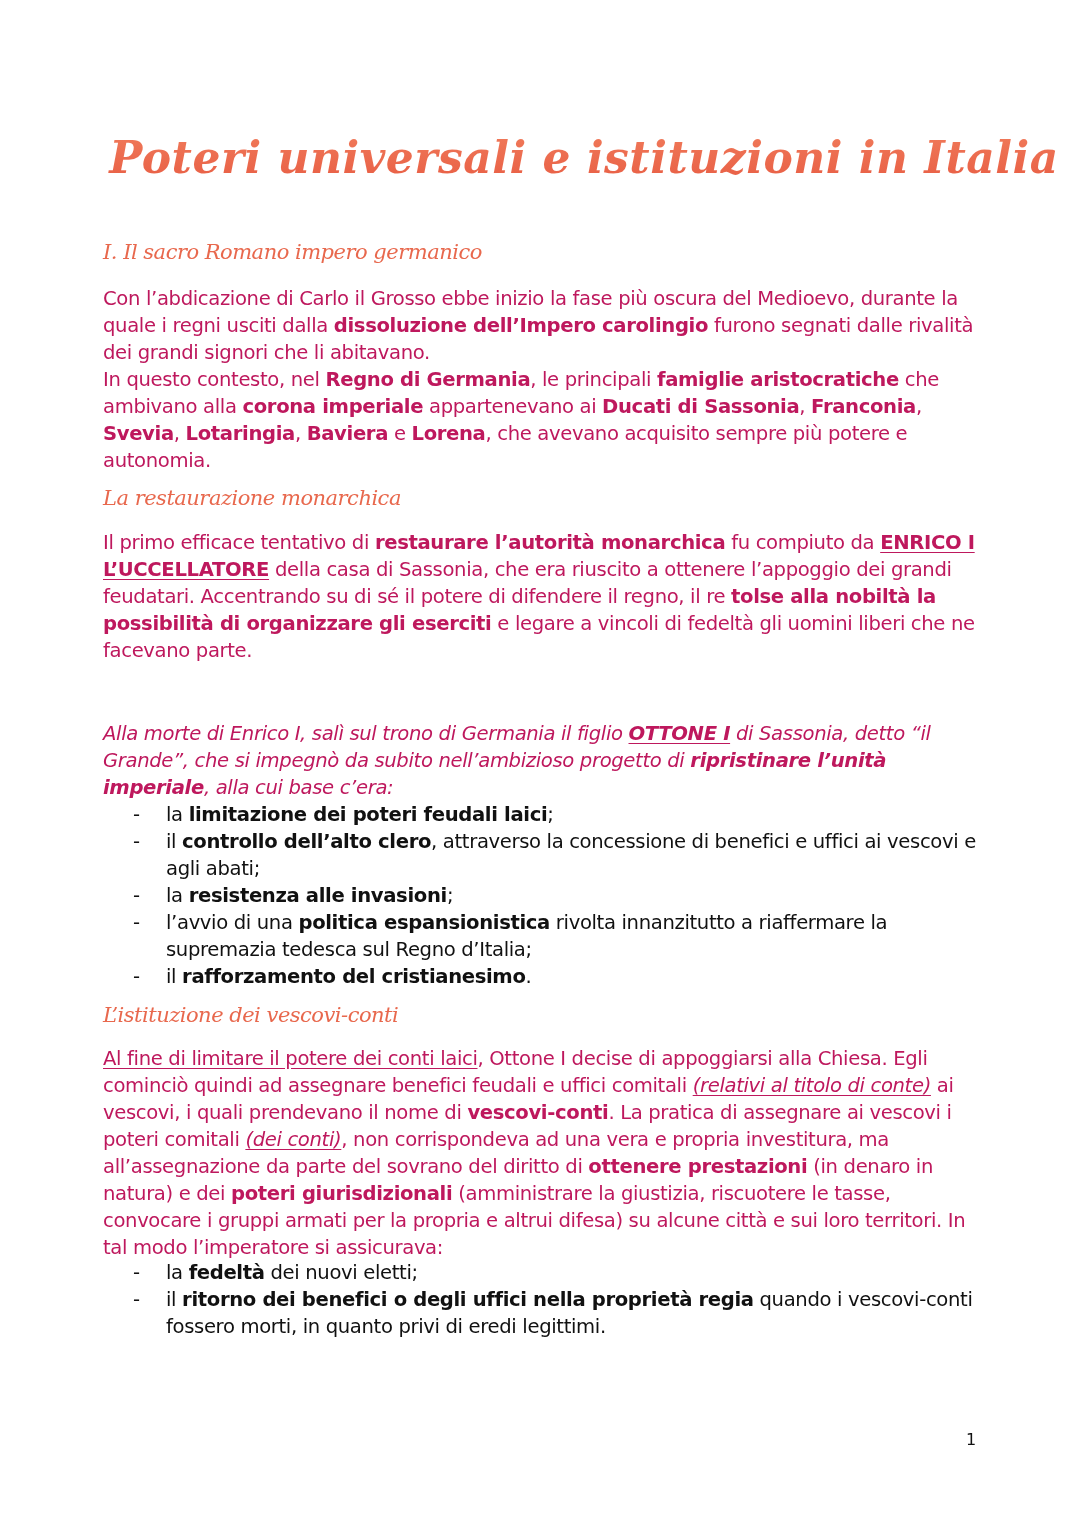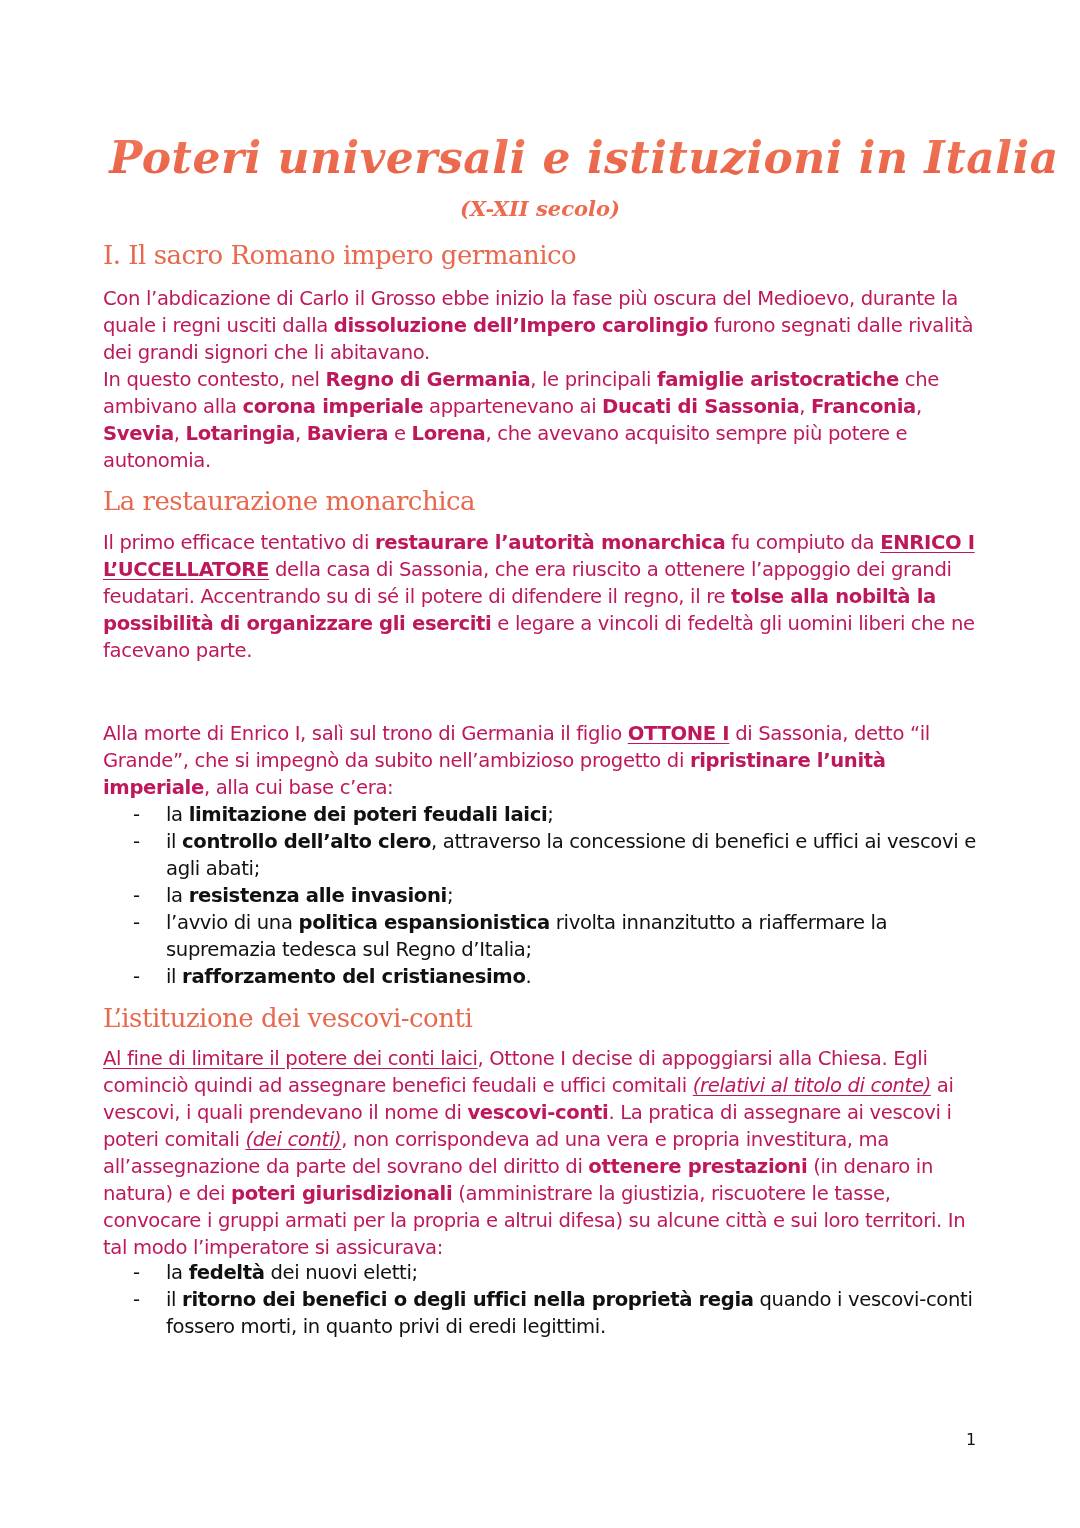--- a/index.html
+++ b/index.html
@@ -12,51 +12,50 @@
       background: linear-gradient(180deg, #f07a5a 0%, #e85e44 100%);
       -webkit-background-clip: text; background-clip: text; margin-left: 44px; -webkit-text-fill-color: transparent;
     }
     .subtitle {
       position: absolute; left: 0; top: 196px; width: 1080px; text-align: center;
       font-family: "DejaVu Serif", serif; font-style: italic; font-weight: bold;
       font-size: 21px; color: #ee6a4f;
     }
     .h {
       position: absolute; left: 103px;
-      font-family: "DejaVu Serif", serif; 
-      font-size: 26px; color: #e8684d; white-space: nowrap; letter-spacing: -0.5px;
+      font-family: "DejaVu Serif", serif; font-style: italic;
+      font-size: 21px; color: #e8684d; white-space: nowrap; letter-spacing: -0.5px;
     }
     .p {
       position: absolute; left: 103px; width: 880px;
       font-family: "DejaVu Sans", sans-serif; font-size: 19.6px; line-height: 27px;
       color: #be185d; letter-spacing: -0.35px;
     }
     .p b, .li b { font-weight: bold; }
     .u { text-decoration: underline; text-underline-offset: 3px; }
     .ui { text-decoration: underline; font-style: italic; text-underline-offset: 3px; }
     .list { position: absolute; left: 103px; width: 880px; margin: 0; padding: 0; list-style: none;
       font-family: "DejaVu Sans", sans-serif; font-size: 19.6px; line-height: 27px; color: #111; letter-spacing: -0.35px; }
     .li { position: relative; padding-left: 63px; }
     .li .dash { position: absolute; left: 30px; top: 0; }
     .pagenum { position: absolute; left: 966px; top: 1430px; font-family: "DejaVu Sans", sans-serif; font-size: 16px; color: #111; }
   </style>
 </head>
 <body>
 
 <div class="page">
   <div class="title">Poteri universali e istituzioni in Italia</div>
-  <div class="subtitle">(X-XII secolo)</div>
 
   <div class="h" style="top:240px;">I. Il sacro Romano impero germanico</div>
   <div class="p" style="top:285px;"><span>Con l’abdicazione di Carlo il Grosso ebbe inizio la fase più oscura del Medioevo, durante la quale i regni usciti dalla </span><b>dissoluzione dell’Impero carolingio</b><span> furono segnati dalle rivalità dei grandi signori che li abitavano.</span><br><span>In questo contesto, nel </span><b>Regno di Germania</b><span>, le principali </span><b>famiglie aristocratiche</b><span> che ambivano alla </span><b>corona imperiale</b><span> appartenevano ai </span><b>Ducati di Sassonia</b><span>, </span><b>Franconia</b><span>, </span><b>Svevia</b><span>, </span><b>Lotaringia</b><span>, </span><b>Baviera</b><span> e </span><b>Lorena</b><span>, che avevano acquisito sempre più potere e autonomia.</span></div>
 
   <div class="h" style="top:486px;">La restaurazione monarchica</div>
   <div class="p" style="top:529px;"><span>Il primo efficace tentativo di </span><b>restaurare l’autorità monarchica</b><span> fu compiuto da </span><b class="u">ENRICO I L’UCCELLATORE</b><span> della casa di Sassonia, che era riuscito a ottenere l’appoggio dei grandi feudatari. Accentrando su di sé il potere di difendere il regno, il re </span><b>tolse alla nobiltà la possibilità di organizzare gli eserciti</b><span> e legare a vincoli di fedeltà gli uomini liberi che ne facevano parte.</span></div>
 
-  <div class="p" style="top:720px;"><span>Alla morte di Enrico I, salì sul trono di Germania il figlio </span><b class="u">OTTONE I</b><span> di Sassonia, detto “il Grande”, che si impegnò da subito nell’ambizioso progetto di </span><b>ripristinare l’unità imperiale</b><span>, alla cui base c’era:</span></div>
+  <div class="p" style="top:720px;font-style:italic;"><span>Alla morte di Enrico I, salì sul trono di Germania il figlio </span><b class="u">OTTONE I</b><span> di Sassonia, detto “il Grande”, che si impegnò da subito nell’ambizioso progetto di </span><b>ripristinare l’unità imperiale</b><span>, alla cui base c’era:</span></div>
   <ul class="list" style="top:801px;">
       <li class="li"><span class="dash">-</span><span>la </span><b>limitazione dei poteri feudali laici</b><span>;</span></li>
       <li class="li"><span class="dash">-</span><span>il </span><b>controllo dell’alto clero</b><span>, attraverso la concessione di benefici e uffici ai vescovi e agli abati;</span></li>
       <li class="li"><span class="dash">-</span><span>la </span><b>resistenza alle invasioni</b><span>;</span></li>
       <li class="li"><span class="dash">-</span><span>l’avvio di una </span><b>politica espansionistica</b><span> rivolta innanzitutto a riaffermare la supremazia tedesca sul Regno d’Italia;</span></li>
       <li class="li"><span class="dash">-</span><span>il </span><b>rafforzamento del cristianesimo</b><span>.</span></li>
     </ul>
 
   <div class="h" style="top:1003px;">L’istituzione dei vescovi-conti</div>
   <div class="p" style="top:1045px;"><span class="u">Al fine di limitare il potere dei conti laici</span><span>, Ottone I decise di appoggiarsi alla Chiesa. Egli cominciò quindi ad assegnare benefici feudali e uffici comitali </span><span class="ui">(relativi al titolo di conte)</span><span> ai vescovi, i quali prendevano il nome di </span><b>vescovi-conti</b><span>. La pratica di assegnare ai vescovi i poteri comitali </span><span class="ui">(dei conti)</span><span>, non corrispondeva ad una vera e propria investitura, ma all’assegnazione da parte del sovrano del diritto di </span><b>ottenere prestazioni</b><span> (in denaro in natura) e dei </span><b>poteri giurisdizionali</b><span> (amministrare la giustizia, riscuotere le tasse, convocare i gruppi armati per la propria e altrui difesa) su alcune città e sui loro territori. In tal modo l’imperatore si assicurava:</span></div>

